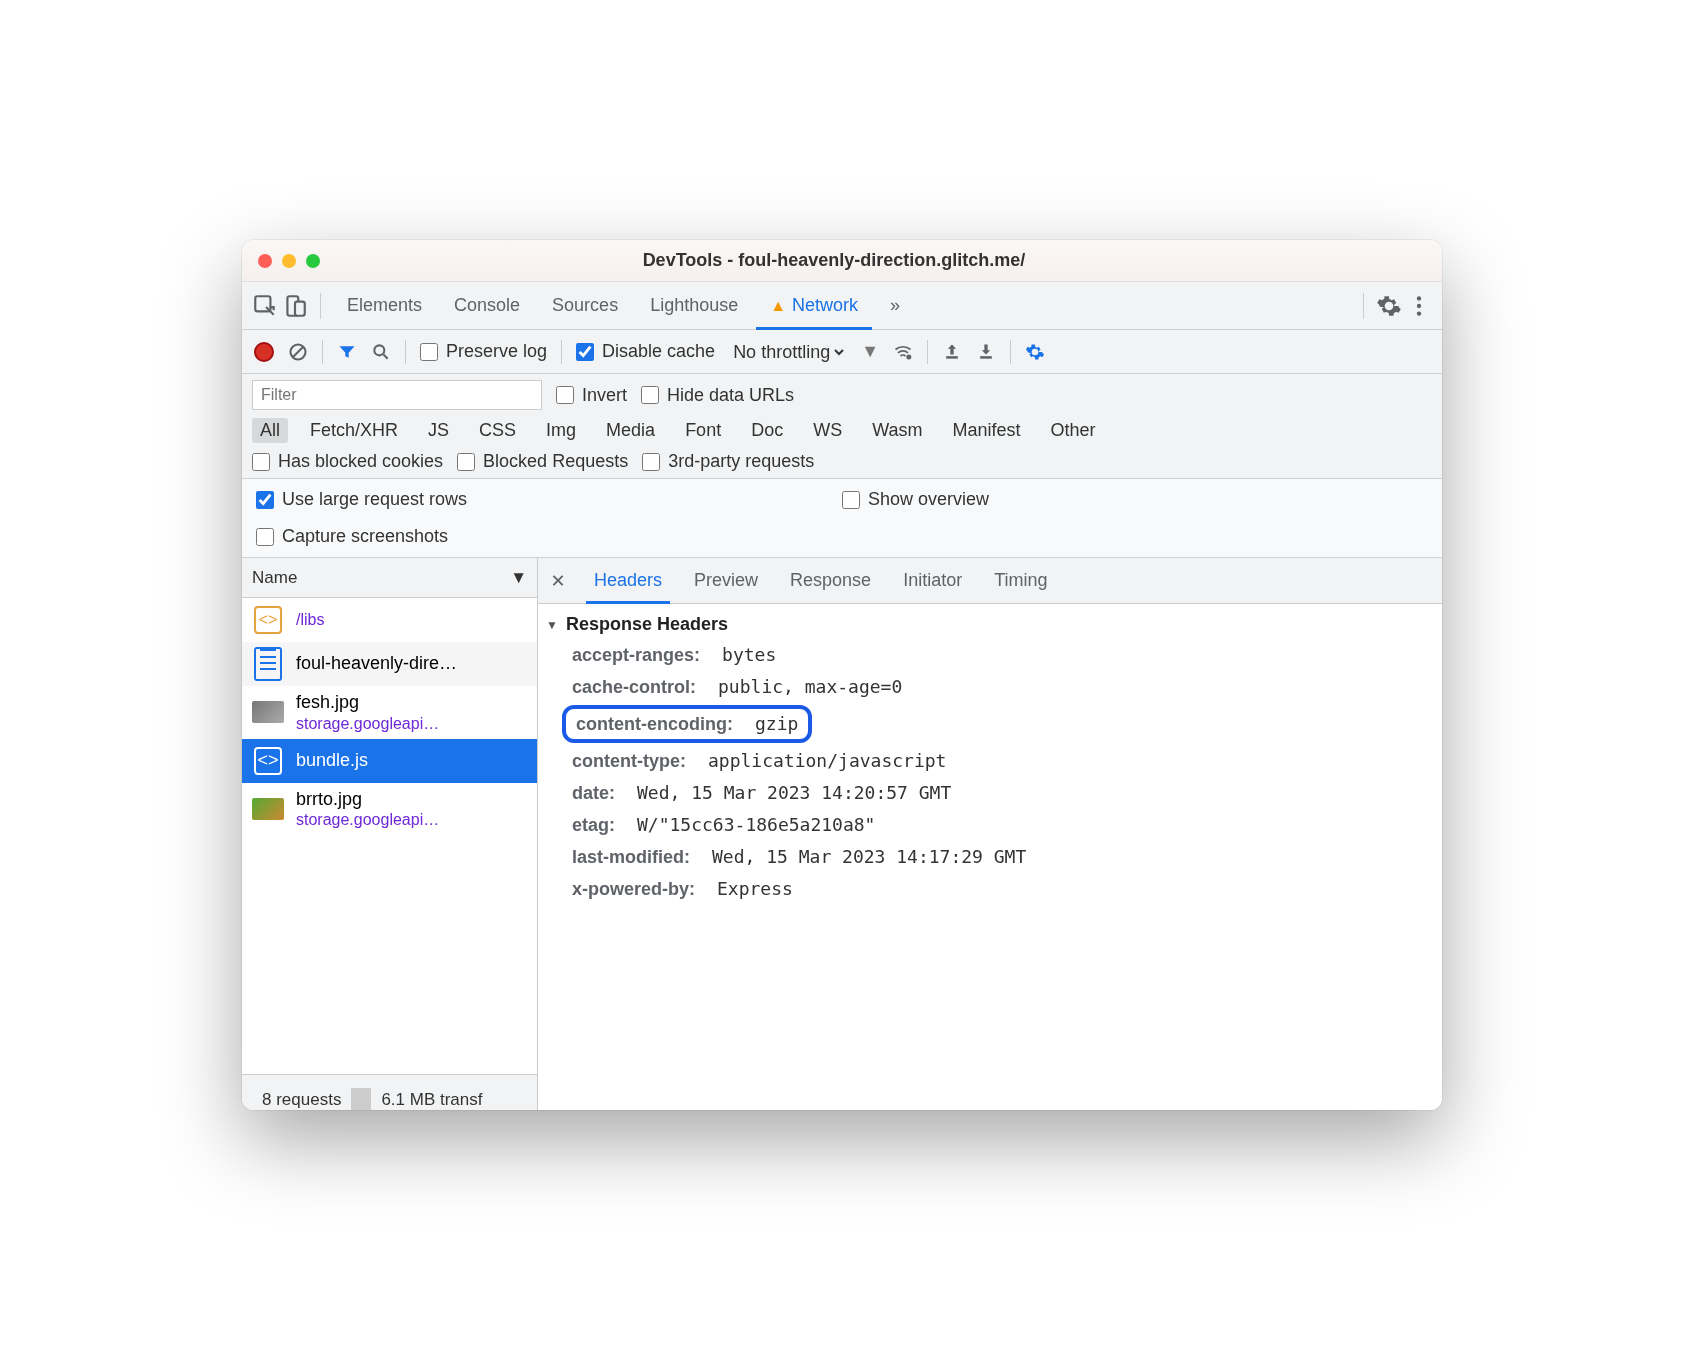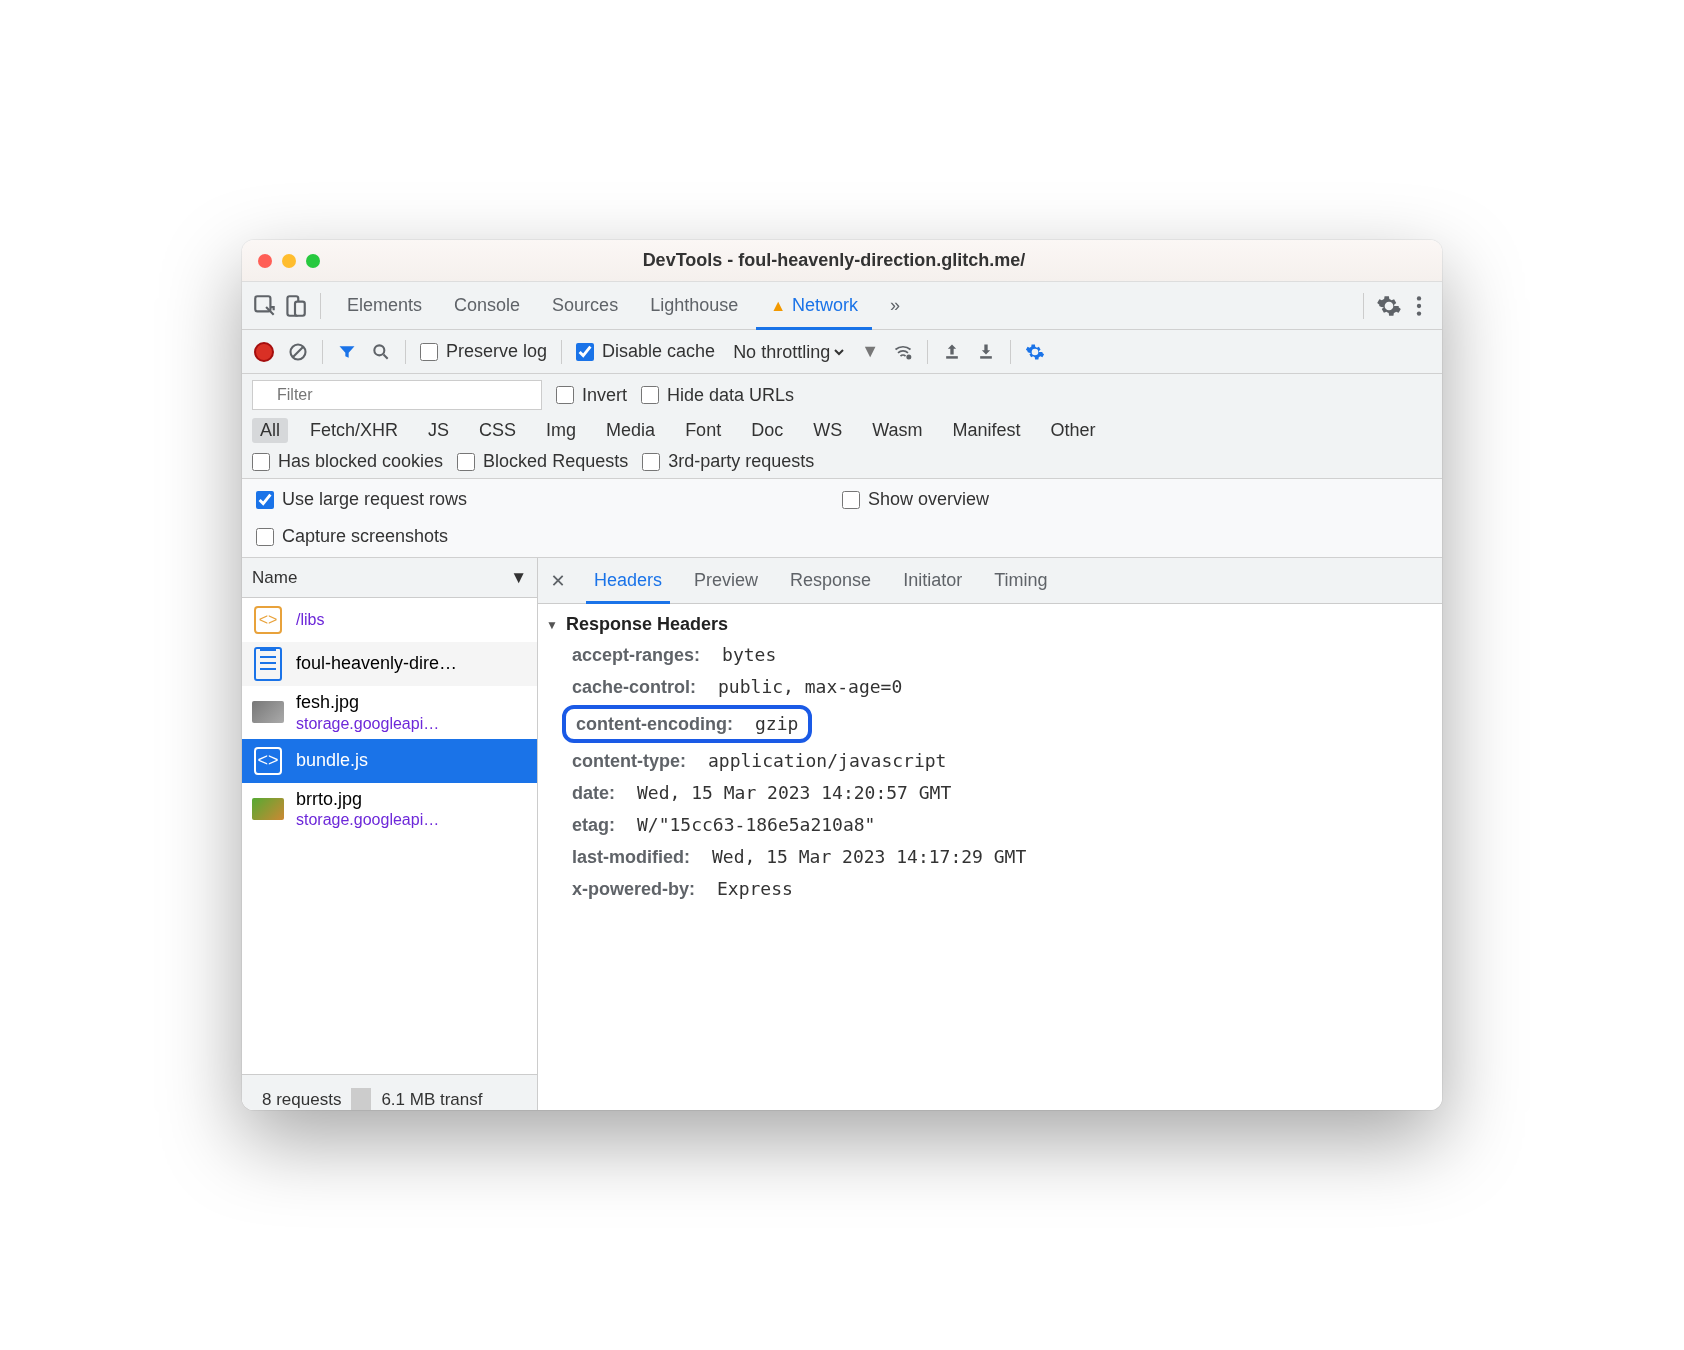--- a/index.html
+++ b/index.html
@@ -76,21 +76,21 @@
     background: #f1f3f4;
     border-bottom: 1px solid #d0d0d0;
     padding: 6px 10px;
     display: flex;
     flex-direction: column;
     gap: 8px;
     font-size: 18px;
     color: #333;
   }
   .filterrow { display: flex; align-items: center; gap: 14px; flex-wrap: wrap; }
-  .filter-input { width: 290px; height: 30px; border: 1px solid #ccc; background: #fff; padding: 0 24px; font-size: 16px; }
+  .filter-input { width: 290px; height: 30px; border: 1px solid #ccc; background: #fff; padding: 0 8px; font-size: 16px; }
   .type-pill { padding: 2px 8px; border-radius: 3px; cursor: pointer; }
   .type-pill.active { background: #d6d8da; }
   
   .options {
     background: #f8f9fa;
     border-bottom: 1px solid #d0d0d0;
     padding: 10px 14px;
     display: grid;
     grid-template-columns: 1fr 1fr;
     row-gap: 16px;

